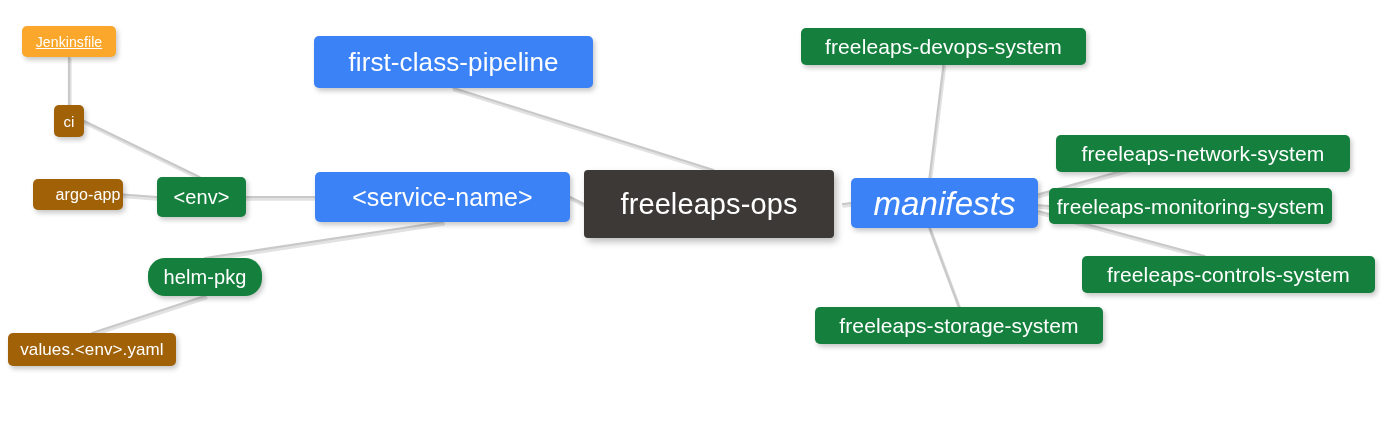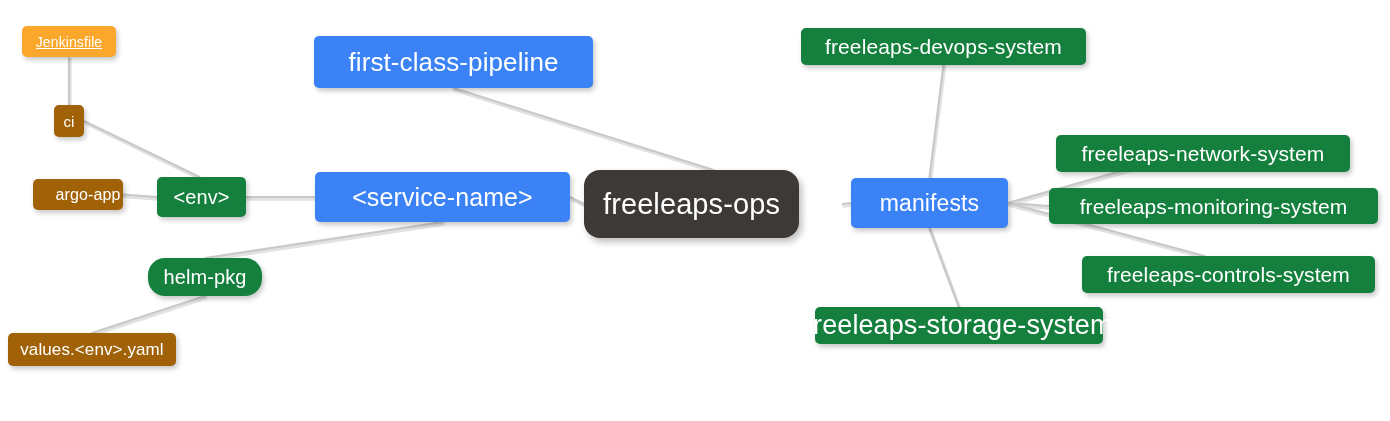--- a/index.html
+++ b/index.html
@@ -92,29 +92,29 @@
       <path d="M 1008 203 L 1203 148" class="edge-shadow" transform="translate(1,2)"></path>
       <path d="M 1008 203 L 1203 148" class="edge"></path>
       <path d="M 1008 203 L 1049 206" class="edge-shadow" transform="translate(1,2)"></path>
       <path d="M 1008 203 L 1049 206" class="edge"></path>
       <path d="M 1008 203 L 1204.5 256" class="edge-shadow" transform="translate(1,2)"></path>
       <path d="M 1008 203 L 1204.5 256" class="edge"></path>
       <path d="M 929.5 228 L 959 307" class="edge-shadow" transform="translate(1,2)"></path>
       <path d="M 929.5 228 L 959 307" class="edge"></path>
     </svg>
   <div id="node-layer">
-      <div class="node root" style="left: 584px; top: 170px; width: 215px; height: 68px; font-size: 29px; border-radius: 16px;">freeleaps-ops</div>
+      <div class="node root" style="left: 584px; top: 170px; width: 250px; height: 68px; font-size: 29px;">freeleaps-ops</div>
       <div class="node blue" style="left: 314px; top: 36px; width: 279px; height: 52px; font-size: 26px;">first-class-pipeline</div>
       <div class="node blue" style="left: 315px; top: 172px; width: 255px; height: 50px; font-size: 25px;">&lt;service-name&gt;</div>
-      <div class="node blue" style="left: 851px; top: 178px; width: 157px; height: 50px; font-size: 23px;">manifests</div>
+      <div class="node blue" style="left: 851px; top: 178px; width: 187px; height: 50px; font-size: 33px; font-style: italic;">manifests</div>
       <div class="node green" style="left: 157px; top: 177px; width: 89px; height: 40px; font-size: 20px;">&lt;env&gt;</div>
       <div class="node green" style="left: 148px; top: 258px; width: 114px; height: 38px; font-size: 20px; border-radius: 17px;">helm-pkg</div>
       <div class="node red" style="left: 54px; top: 105px; width: 30px; height: 32px; font-size: 15px;">ci</div>
       <div class="node orange" style="left: 22px; top: 26px; width: 94px; height: 31px; font-size: 14px; text-decoration: underline;">Jenkinsfile</div>
       <div class="node red" style="left: 33px; top: 179px; width: 90px; height: 31px; font-size: 16px; padding-left: 20px;">argo-app</div>
       <div class="node red" style="left: 8px; top: 333px; width: 168px; height: 33px; font-size: 17px;">values.&lt;env&gt;.yaml</div>
       <div class="node green" style="left: 801px; top: 28px; width: 285px; height: 37px; font-size: 21px;">freeleaps-devops-system</div>
       <div class="node green" style="left: 1056px; top: 111px; width: 294px; height: 37px; font-size: 21px; margin-top: 24px;">freeleaps-network-system</div>
-      <div class="node green" style="left: 1049px; top: 188px; width: 329px; height: 36px; font-size: 21px;">freeleaps-monitoring-system</div>
+      <div class="node green" style="left: 1049px; top: 188px; width: 283px; height: 36px; font-size: 21px;">freeleaps-monitoring-system</div>
       <div class="node green" style="left: 1058px; top: 256px; width: 293px; height: 37px; font-size: 21px; margin-left: 24px;">freeleaps-controls-system</div>
-      <div class="node green" style="left: 815px; top: 307px; width: 288px; height: 37px; font-size: 27px;">freeleaps-storage-system</div>
+      <div class="node green" style="left: 815px; top: 307px; width: 288px; height: 37px; font-size: 21px;">freeleaps-storage-system</div>
     </div>
 </div>
 
 </body></html>

